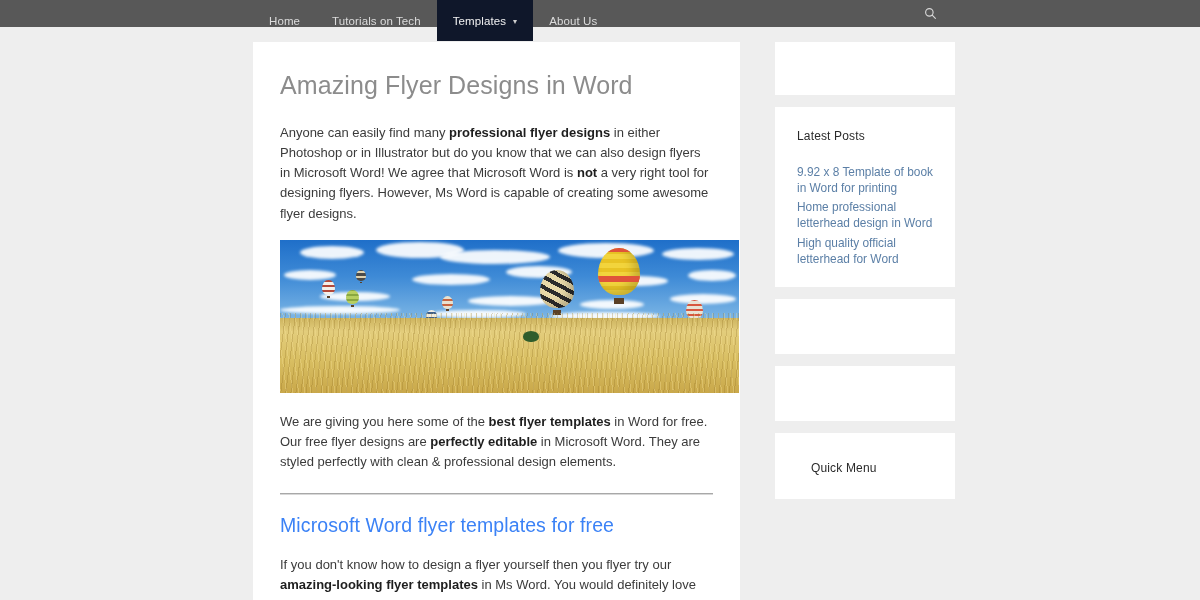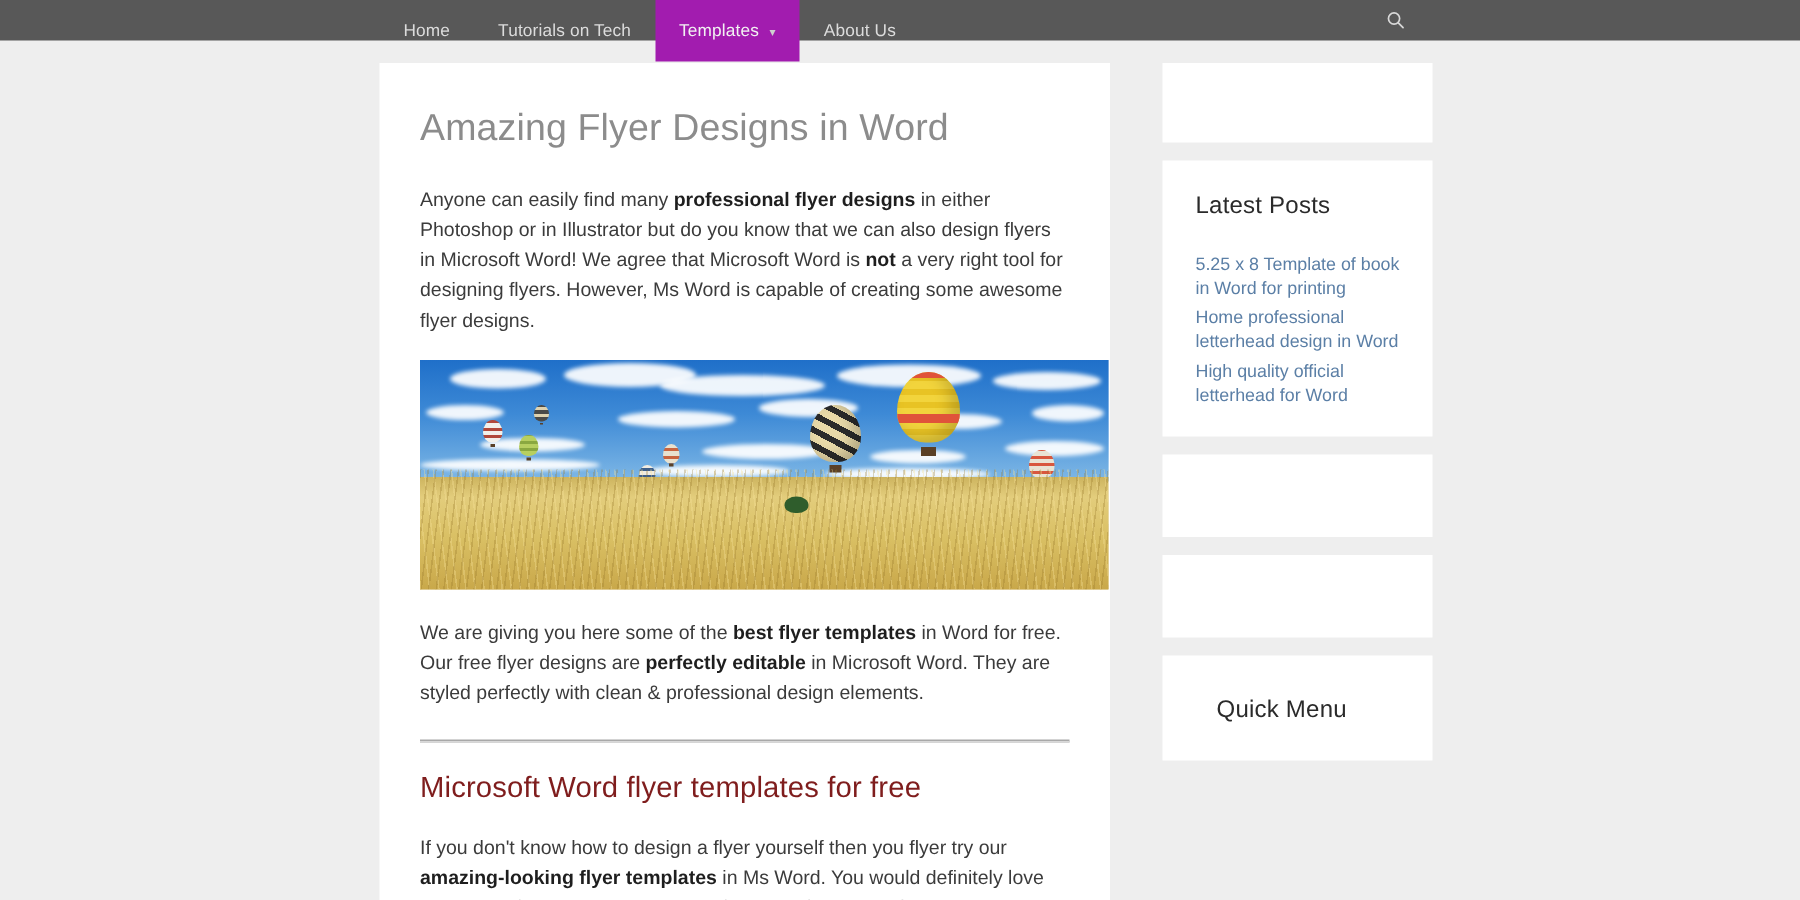--- a/index.html
+++ b/index.html
@@ -40,21 +40,21 @@
     padding: 0 16px;
     height: 41px;
     color: #dcdcdc;
     font-size: 11.5px;
     letter-spacing: .1px;
     white-space: nowrap;
     cursor: pointer;
   }
 
   .nav-item.active {
-    background: #a21caf;
+    background: #0f172a;
     color: #f2f2f2;
   }
 
   .nav-caret {
     display: inline-block;
     margin-left: 7px;
     font-size: 8px;
     line-height: 1;
     transform: translateY(1px);
     color: #cfcfcf;
@@ -105,21 +105,21 @@
     font-weight: 400;
     color: #8c8c8c;
     letter-spacing: .1px;
     line-height: 1.2;
     margin-bottom: 23px;
   }
 
   h2.sub-title {
     font-size: 19.5px;
     font-weight: 400;
-    color: #7f1d1d;
+    color: #3b82f6;
     letter-spacing: .1px;
     line-height: 1.2;
     margin-top: 18px;
     margin-bottom: 17px;
   }
 
   p.body-text {
     font-size: 13px;
     line-height: 1.55;
     color: #3b3b3b;
@@ -202,21 +202,21 @@
     width: 180px;
     margin-bottom: 12px;
   }
   .widget.empty-1 { height: 53px; }
   .widget.empty-2 { height: 55px; }
   .widget.empty-3 { height: 55px; }
   .widget.latest  { padding: 22px 22px 20px 22px; }
   .widget.quick   { padding: 28px 22px 24px 36px; min-height: 62px; }
 
   .widget-title {
-    font-size: 16px;
+    font-size: 12px;
     font-weight: 400;
     color: #2a2a2a;
     margin-bottom: 22px;
     letter-spacing: .15px;
   }
   .widget.quick .widget-title { margin-bottom: 0; }
 
   ul.post-list { list-style: none; }
   ul.post-list li { margin-bottom: 4px; }
   ul.post-list li:last-child { margin-bottom: 0; }
@@ -351,21 +351,21 @@
   </article>
 
   <aside class="side-col">
 
     <div class="widget empty-1"></div>
 
     <div class="widget latest">
       <div class="widget-title">Latest Posts</div>
       <ul class="post-list">
         <li>
-          <a>5.25 x 8 Template of book in Word for printing</a>
+          <a>9.92 x 8 Template of book in Word for printing</a>
         </li>
         <li>
           <a>Home professional letterhead design in Word</a>
         </li>
         <li>
           <a>High quality official letterhead for Word</a>
         </li>
       </ul>
     </div>
 

